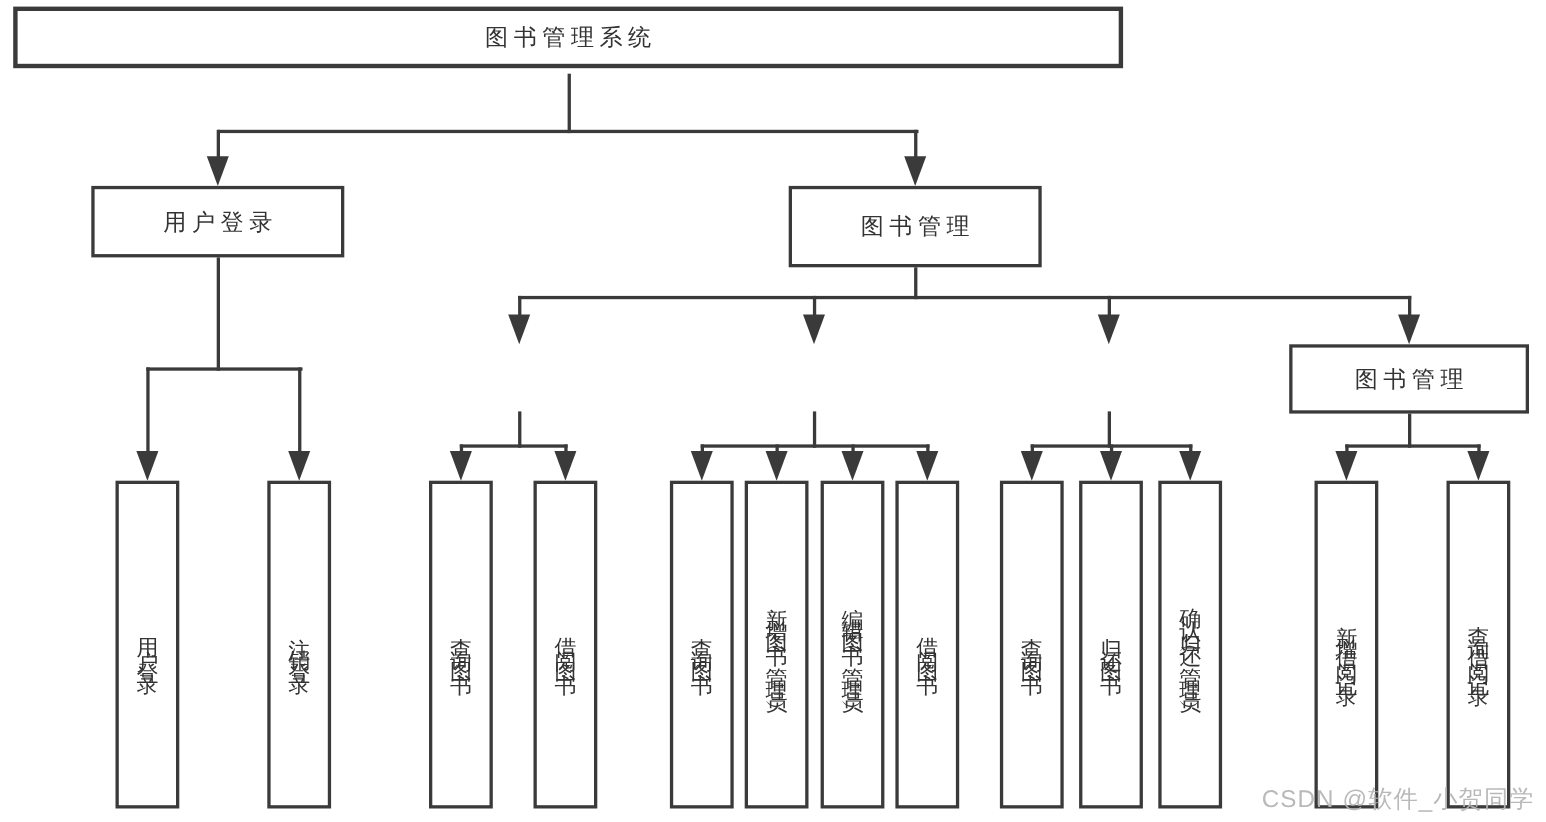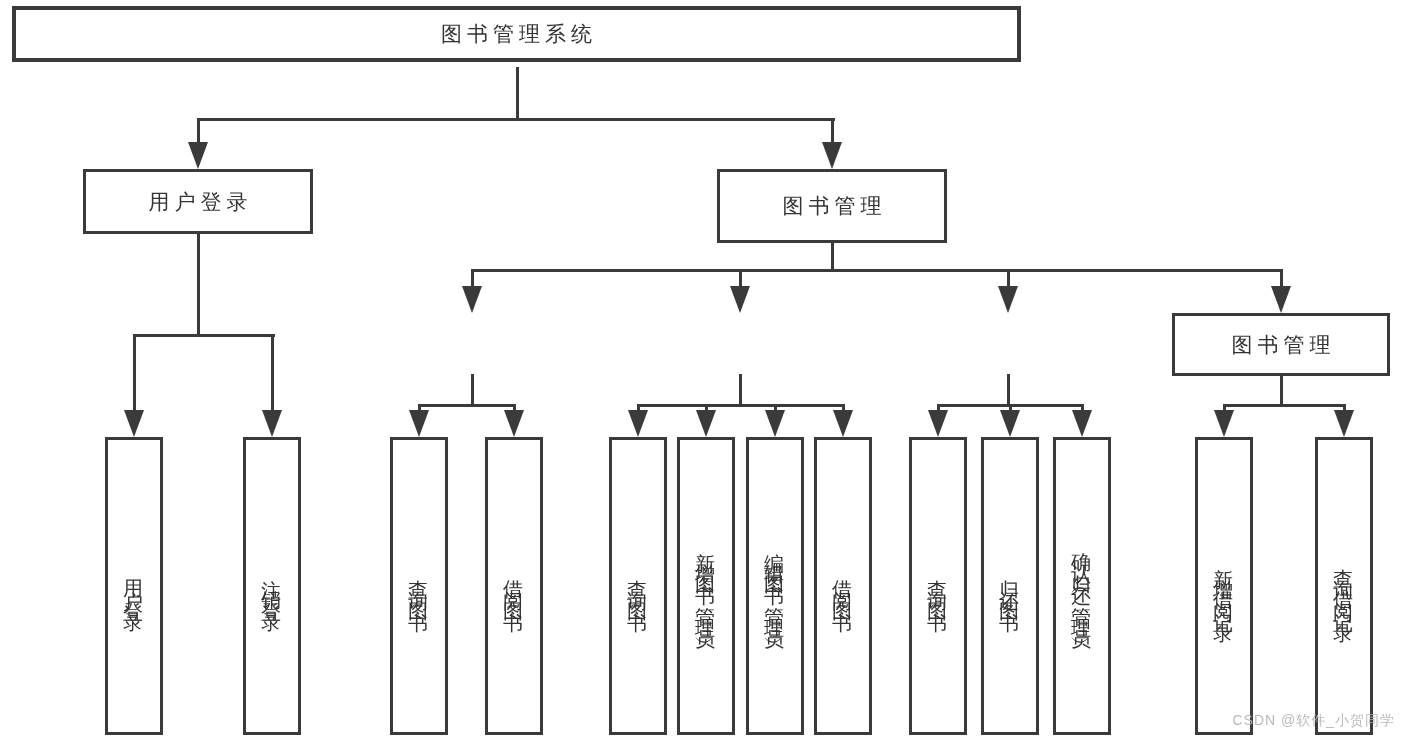--- a/index.html
+++ b/index.html
@@ -18,21 +18,21 @@
   }
   .vline{position:absolute;width:3px;background:#3a3a3a;z-index:1;}
   .hline{position:absolute;height:3px;background:#3a3a3a;z-index:1;}
   .arrowhead{
     position:absolute;width:0;height:0;z-index:1;
     border-left:10px solid transparent;border-right:10px solid transparent;
     border-top:27px solid #3a3a3a;
   }
   .watermark{
     position:absolute;right:10px;top:712px;z-index:5;
-    font-size:14px;color:#b6b6b6;letter-spacing:1px;opacity:.95;
+    font-size:22px;color:#b6b6b6;letter-spacing:1px;opacity:.95;
   }
 </style>
 </head>
 <body>
 
 <div class="canvas">
 
   <div class="vline" style="left:516px;top:67px;height:54px;"></div>
   <div class="hline" style="left:198px;top:118px;width:637px;"></div>
   <div class="vline" style="left:197px;top:118px;height:28px;"></div>

